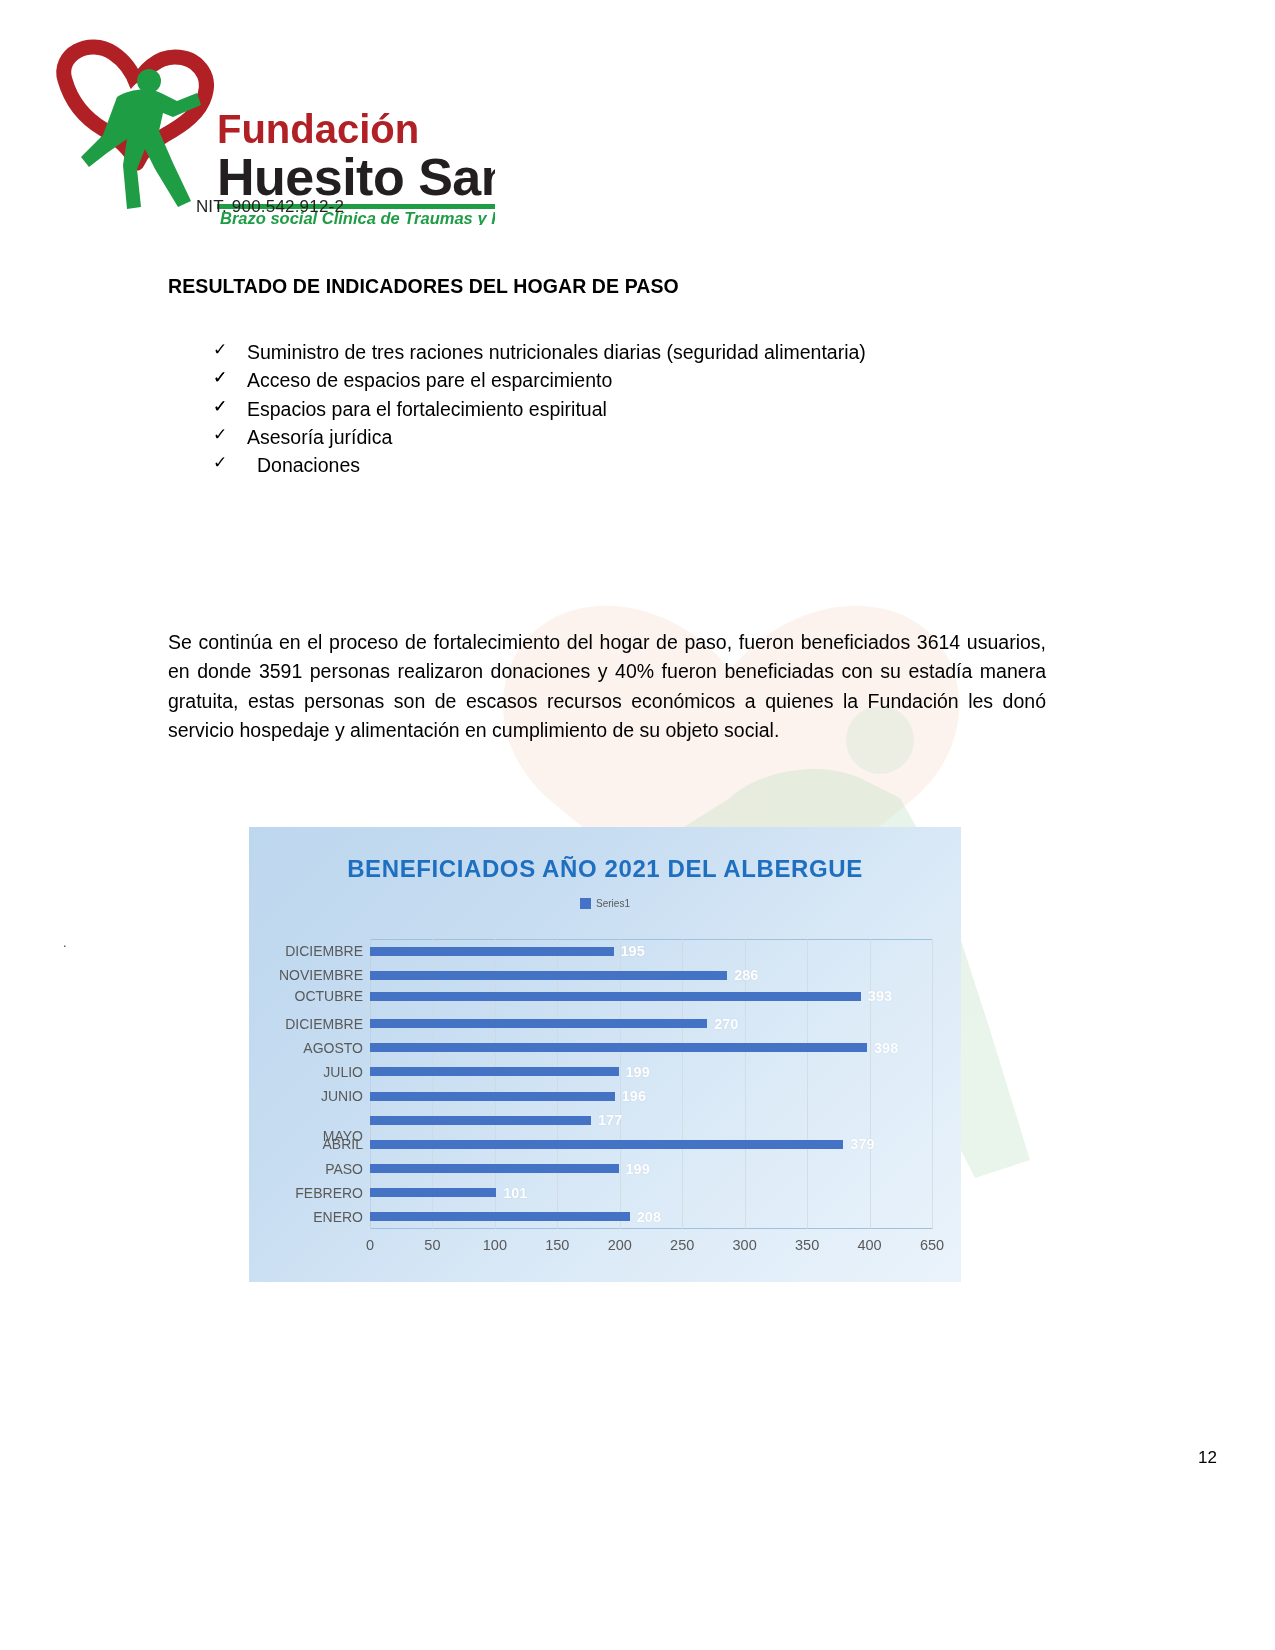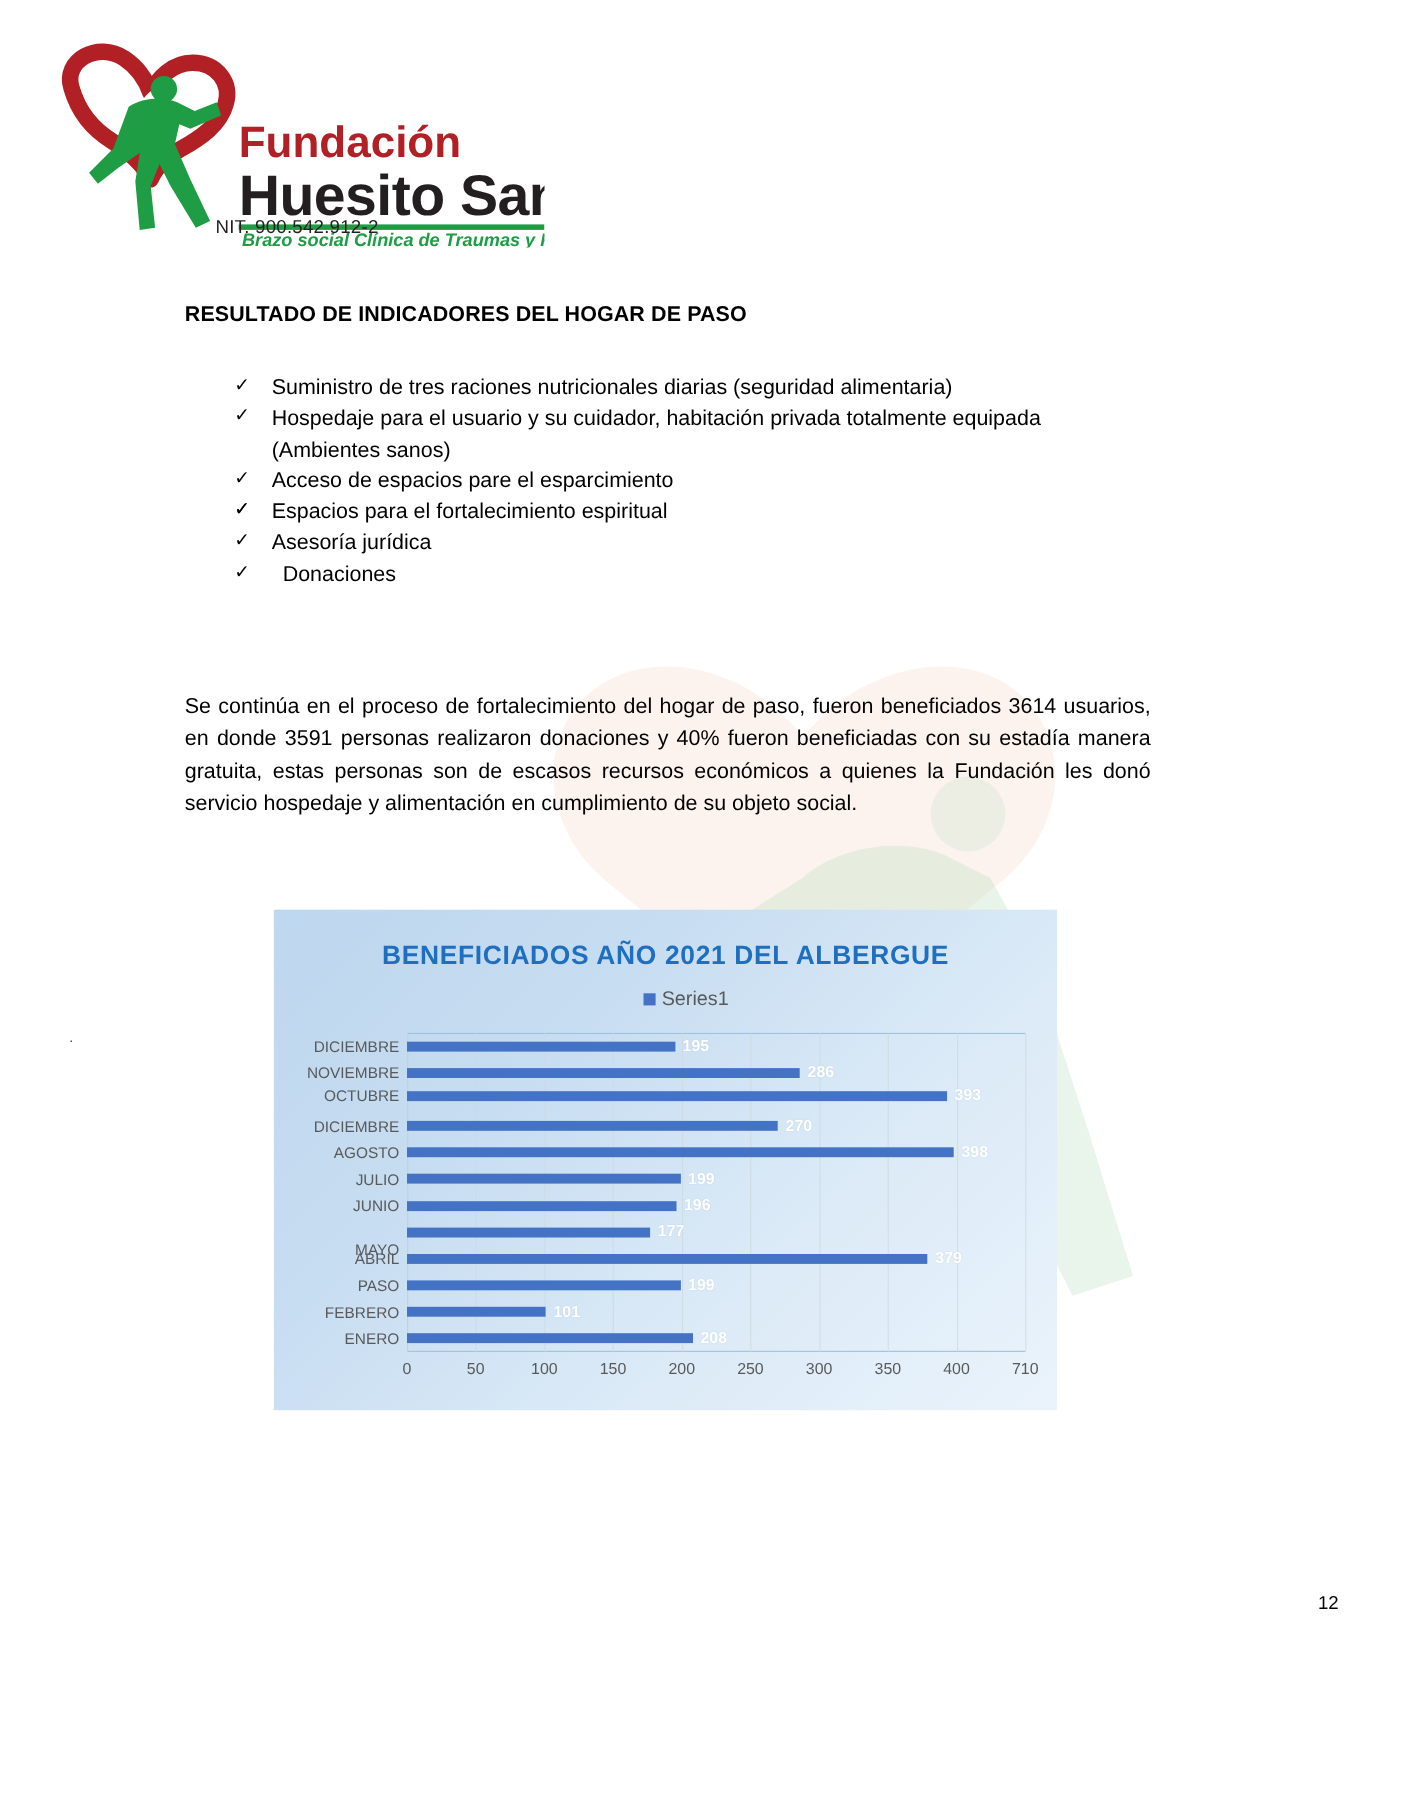--- a/index.html
+++ b/index.html
@@ -59,21 +59,21 @@
   }
   .chart-title{
     position:absolute;top:28px;left:0;width:100%;
     text-align:center;
     font-size:24px;font-weight:bold;color:#1f6fc0;
     letter-spacing:.6px;
   }
   .chart-legend{
     position:absolute;top:71px;left:0;width:100%;
     display:flex;align-items:center;justify-content:center;gap:5px;
-    font-size:18px;color:#595959;padding-left:19px;
+    font-size:10px;color:#595959;
   }
   .legend-swatch{width:11px;height:11px;background:#4472c4;display:inline-block;}
 
   .plot{
     position:absolute;left:121px;top:112px;
     width:562px;height:290px;
   }
   .plot-area{
     position:absolute;left:0;top:0;right:0;bottom:0;
     border:1px solid #9cc2e0;
@@ -157,21 +157,20 @@
 
   <div class="doc-title">RESULTADO DE INDICADORES DEL HOGAR DE PASO</div>
 
   <div class="bullets">
     <div class="bullet">
       <span class="chk">✓</span>
       <span>Suministro de tres raciones nutricionales diarias (seguridad alimentaria)</span>
     </div>
     <div class="bullet">
       <span class="chk">✓</span>
-      <span>Hospedaje para el usuario y su cuidador, habitación privada totalmente equipada (Ambientes sanos)</span>
     </div>
     <div class="bullet">
       <span class="chk">✓</span>
       <span>Acceso de espacios pare el esparcimiento</span>
     </div>
     <div class="bullet">
       <span class="chk">✓</span>
     </div>
     <div class="bullet">
       <span class="chk">✓</span>
@@ -279,18 +278,18 @@
     <div class="xticks" id="xticks">
         <div class="xtick" style="left: 0px;">0</div>
         <div class="xtick" style="left: 62.4444px;">50</div>
         <div class="xtick" style="left: 124.889px;">100</div>
         <div class="xtick" style="left: 187.333px;">150</div>
         <div class="xtick" style="left: 249.778px;">200</div>
         <div class="xtick" style="left: 312.222px;">250</div>
         <div class="xtick" style="left: 374.667px;">300</div>
         <div class="xtick" style="left: 437.111px;">350</div>
         <div class="xtick" style="left: 499.556px;">400</div>
-        <div class="xtick" style="left: 562px;">710</div>
+        <div class="xtick" style="left: 562px;">650</div>
       </div>
   </div>
 
   <div class="page-number">12</div>
 </div>
 
 </body></html>

